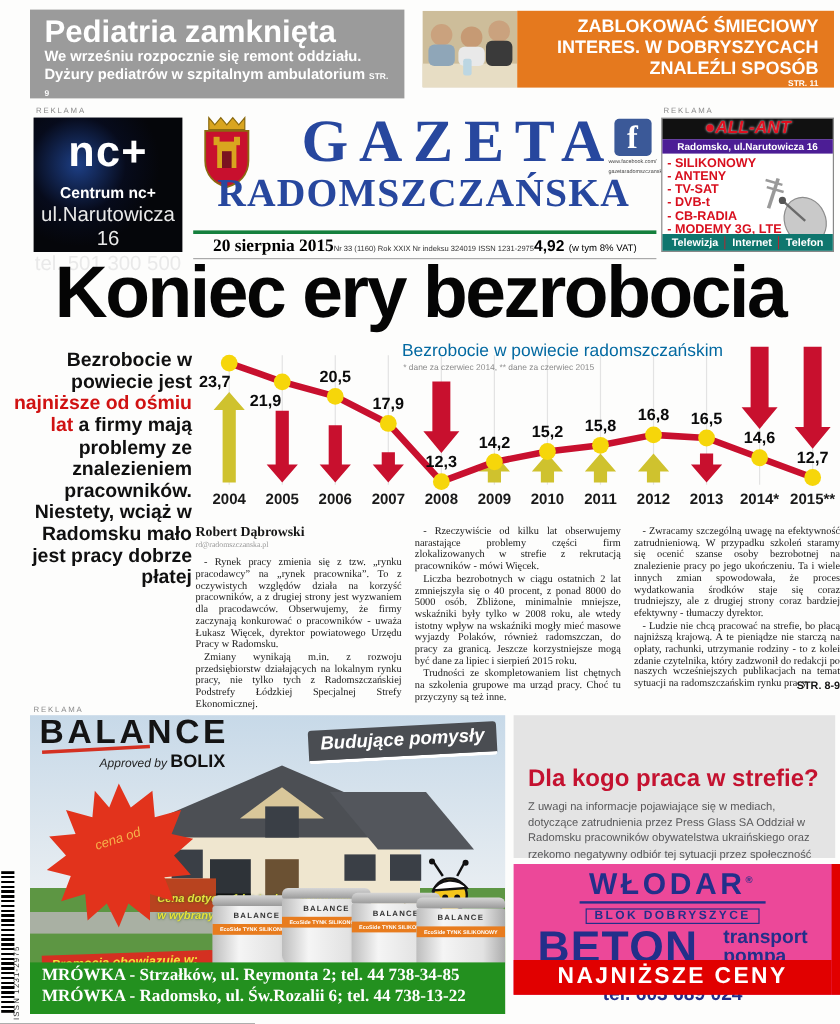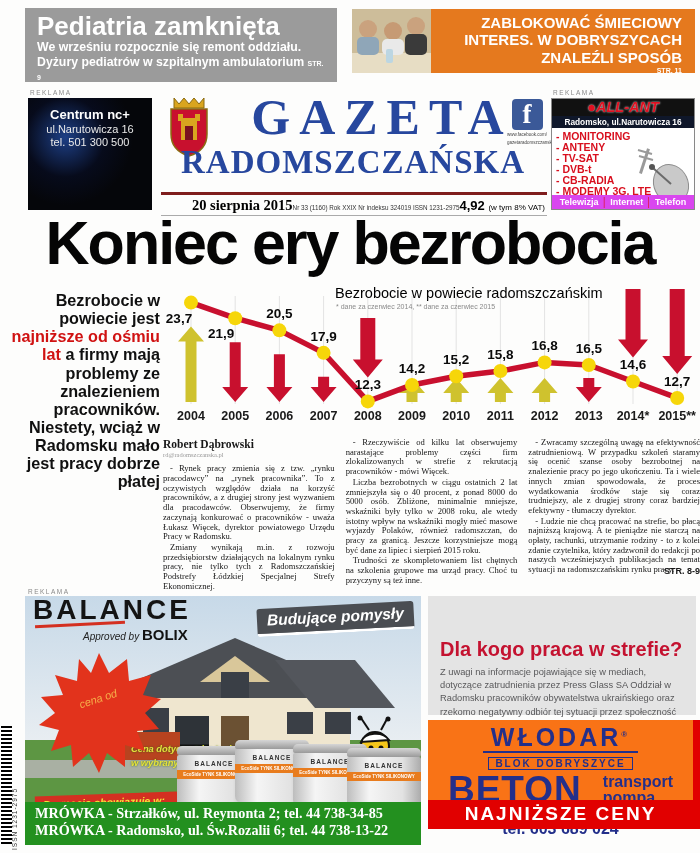--- a/index.html
+++ b/index.html
@@ -19,67 +19,67 @@
                  font-size:15px;line-height:1.16;}
   .banner-orange .pref-tiny{display:block;margin-top:1px;}
 
   .reklama{font-size:6.5px;color:#8a8a8a;letter-spacing:1.5px;}
 
   
   .nc-ad{left:28px;top:98px;width:124px;height:112px;background:#05060a;color:#fff;text-align:center;
          background-image:radial-gradient(circle at 30% 35%, #1d3f86 0%, rgba(10,20,60,.35) 35%, transparent 60%);}
   .nc-logo{font-size:36px;font-weight:bold;line-height:1;margin-top:10px;letter-spacing:1px;}
   .nc-l1{font-size:13px;font-weight:bold;margin-top:9px;}
-  .nc-l2,.nc-l3{font-size:11px;color:#e9e9e9;margin-top:1px;}
+  .nc-l2,.nc-l3{font-size:17px;color:#e9e9e9;margin-top:1px;}
 
   
   .crest{left:166px;top:96px;}
   .mast{left:160px;top:92px;width:386px;color:#27479e;font-family:"Liberation Serif",serif;
         font-weight:bold;text-align:center;}
   .mt1{font-size:50px;line-height:1;letter-spacing:9px;padding-left:58px;}
   .mt2{font-size:33px;line-height:1;letter-spacing:1px;margin-top:4px;}
   .fb{left:507px;top:99px;width:40px;text-align:center;}
   .fb-box{width:31px;height:31px;background:#3b5998;border-radius:4px;color:#fff;
           font-family:"Liberation Serif",serif;font-weight:bold;font-size:27px;line-height:31px;
           text-align:center;margin:0 auto;}
   .fb-cap{font-size:4.5px;color:#444;line-height:1.3;margin-top:2px;}
 
-  .dateline{left:161px;top:192px;width:382px;border-top:3px solid #7f1d1d;border-bottom:1px solid #aaa;
-            display:flex;justify-content:flex-end;align-items:baseline;padding:2px 2px 1px;}
+  .dateline{left:161px;top:192px;width:382px;border-top:3px solid #15803d;border-bottom:1px solid #aaa;
+            display:flex;justify-content:center;align-items:baseline;padding:2px 2px 1px;}
   .dl-date{font-family:"Liberation Serif",serif;font-weight:bold;font-size:14.5px;}
   .dl-issue{font-size:6.3px;color:#333;}
   .dl-price{font-size:13px;font-weight:bold;}
   .dl-note{font-size:8px;font-weight:normal;}
 
   
   .allant{left:551px;top:98px;width:144px;height:112px;background:#fff;border:1px solid #888;
           box-sizing:border-box;}
   .aa-head{background:#111;color:#e01020;font-weight:bold;font-style:italic;font-size:14.5px;
            text-align:center;line-height:17px;height:17px;text-shadow:0 0 2px #fff;}
-  .aa-addr{background:#0f172a;color:#fff;font-size:8.3px;font-weight:bold;text-align:center;
+  .aa-addr{background:#4c1d95;color:#fff;font-size:8.3px;font-weight:bold;text-align:center;
            height:12px;line-height:12px;}
   .aa-items{position:relative;padding:3px 0 0 4px;height:65px;}
   .aa-items div{color:#d80f1e;font-weight:bold;font-size:10.5px;line-height:11px;}
   .aa-dish{position:absolute;right:1px;top:14px;}
-  .aa-foot{position:absolute;bottom:0;left:0;width:100%;background:#d946ef;color:#fff;font-size:9px;
+  .aa-foot{position:absolute;bottom:0;left:0;width:100%;background:#0f766e;color:#fff;font-size:9px;
            font-weight:bold;text-align:center;height:14px;line-height:14px;box-sizing:border-box;}
   .aa-foot span+span::before{content:"│";color:#e01020;font-weight:normal;margin:0 3px;}
 
   
   .headline{left:4px;top:211px;width:692px;text-align:center;font-size:61px;font-weight:bold;
             letter-spacing:-2px;line-height:1.05;color:#050505;}
 
   
   .lead{left:4px;top:291px;width:156px;text-align:right;font-weight:bold;font-size:16.2px;
         line-height:1.12;color:#101010;}
   .lead .red{color:#d01212;}
 
   
   .chart{left:163px;top:284px;width:537px;height:152px;}
-  .chart-title{position:absolute;left:172px;top:1px;font-size:14.5px;color:#000000;}
+  .chart-title{position:absolute;left:172px;top:1px;font-size:14.5px;color:#0369a1;}
   .chart-sub{position:absolute;left:173px;top:19px;font-size:7px;color:#8a8a8a;}
 
   
   .article{left:163px;top:438px;width:537px;display:flex;gap:11px;
            font-family:"Liberation Serif",serif;font-size:8.6px;line-height:1.13;color:#161616;
            text-align:justify;}
   .article .col{flex:1;min-width:0;}
   .author{font-size:11.5px;font-weight:bold;}
   .email{font-size:6.5px;color:#999;margin-bottom:6px;}
   .article p{margin:0 0 1px;text-indent:7px;}
@@ -127,21 +127,21 @@
 
   
   .pressglass{left:428px;top:596px;width:268px;height:119px;background:#e4e4e4;
               padding:9px 12px;box-sizing:border-box;}
   .pg-title{font-size:20px;font-weight:bold;color:#c41230;letter-spacing:0;margin-top:33px;}
   .pg-body{font-size:9.3px;color:#58585a;line-height:1.42;margin-top:5px;}
   .pg-sign{font-size:10px;color:#555;text-align:right;margin-top:3px;}
   .pg-more{font-size:8px;font-weight:bold;color:#555;text-align:right;margin-top:2px;}
 
   
-  .wlodar{left:428px;top:720px;width:272px;height:109px;background:#f97316;box-sizing:border-box;
+  .wlodar{left:428px;top:720px;width:272px;height:109px;background:#ec4899;box-sizing:border-box;
           border-right:7px solid #e10000;text-align:center;color:#232f8a;position:absolute;}
   .wl-logo{display:inline-block;font-size:25px;font-weight:bold;letter-spacing:3px;line-height:1;
            margin-top:5px;border-bottom:2px solid #232f8a;padding:0 8px 1px;}
   .wl-reg{font-size:8px;vertical-align:super;}
   .wl-blok{display:inline-block;font-size:10px;font-weight:bold;letter-spacing:2px;
            border:1px solid #232f8a;padding:0 6px;margin-top:1px;}
   .beton-row{display:flex;justify-content:center;align-items:center;gap:21px;margin-top:0;}
   .beton{font-size:37px;font-weight:bold;letter-spacing:1px;line-height:1;}
   .services{text-align:left;font-weight:bold;font-size:16px;line-height:.95;}
   .wl-addr{font-size:9.8px;font-weight:bold;margin-top:1px;}
@@ -178,20 +178,21 @@
   <div class="abs banner-orange">
     <span>ZABLOKOWAĆ ŚMIECIOWY INTERES. W DOBRYSZYCACH ZNALEŹLI SPOSÓB</span>
     <span class="pref-tiny">STR. 11</span>
   </div>
 
   <span class="abs reklama" style="left:30px;top:89px;">REKLAMA</span>
   <span class="abs reklama" style="left:553px;top:89px;">REKLAMA</span>
   <span class="abs reklama" style="left:28px;top:588px;">REKLAMA</span>
 
   <div class="abs nc-ad">
+    <div class="nc-logo">nc+</div>
     <div class="nc-l1">Centrum nc+</div>
     <div class="nc-l2">ul.Narutowicza 16</div>
     <div class="nc-l3">tel. 501 300 500</div>
   </div>
 
   <svg class="abs crest" width="46" height="62">
     <polygon points="8,2 13,8 18,2 23,8 28,2 33,8 38,2 38,12 8,12" fill="#d9a51f" stroke="#8a6a10" stroke-width="1"></polygon>
     <path d="M5,13 L41,13 L41,38 C41,50 33,57 23,60 C13,57 5,50 5,38 Z" fill="#c8102e" stroke="#8a6a10" stroke-width="1.5"></path>
     <rect x="15" y="22" width="16" height="22" fill="#d9a51f"></rect>
     <rect x="19" y="30" width="8" height="14" fill="#7a1220"></rect>
@@ -221,21 +222,21 @@
     <div class="aa-addr">Radomsko, ul.Narutowicza 16</div>
     <div class="aa-items">
       <svg class="aa-dish" width="58" height="66">
         <ellipse cx="36" cy="42" rx="17" ry="20" fill="#c9c9c9" stroke="#8d8d8d" transform="rotate(-25 36 42)"></ellipse>
         <line x1="36" y1="42" x2="18" y2="26" stroke="#6a6a6a" stroke-width="2"></line>
         <circle cx="17" cy="25" r="3" fill="#555"></circle>
         <rect x="8" y="6" width="3" height="26" fill="#9a9a9a" transform="rotate(18 9 19)"></rect>
         <line x1="3" y1="8" x2="17" y2="12" stroke="#9a9a9a" stroke-width="2"></line>
         <line x1="4" y1="14" x2="18" y2="18" stroke="#9a9a9a" stroke-width="2"></line>
       </svg>
-    <div>- MONITORING</div>
+    <div>- SILIKONOWY</div>
         <div>- ANTENY</div>
         <div>- TV-SAT</div>
         <div>- DVB-t</div>
         <div>- CB-RADIA</div>
         <div>- MODEMY 3G, LTE</div>
       </div>
     <div class="aa-foot"><span>Telewizja</span><span>Internet</span><span>Telefon</span></div>
   </div>
 
   <div class="abs headline">Koniec ery bezrobocia</div>

